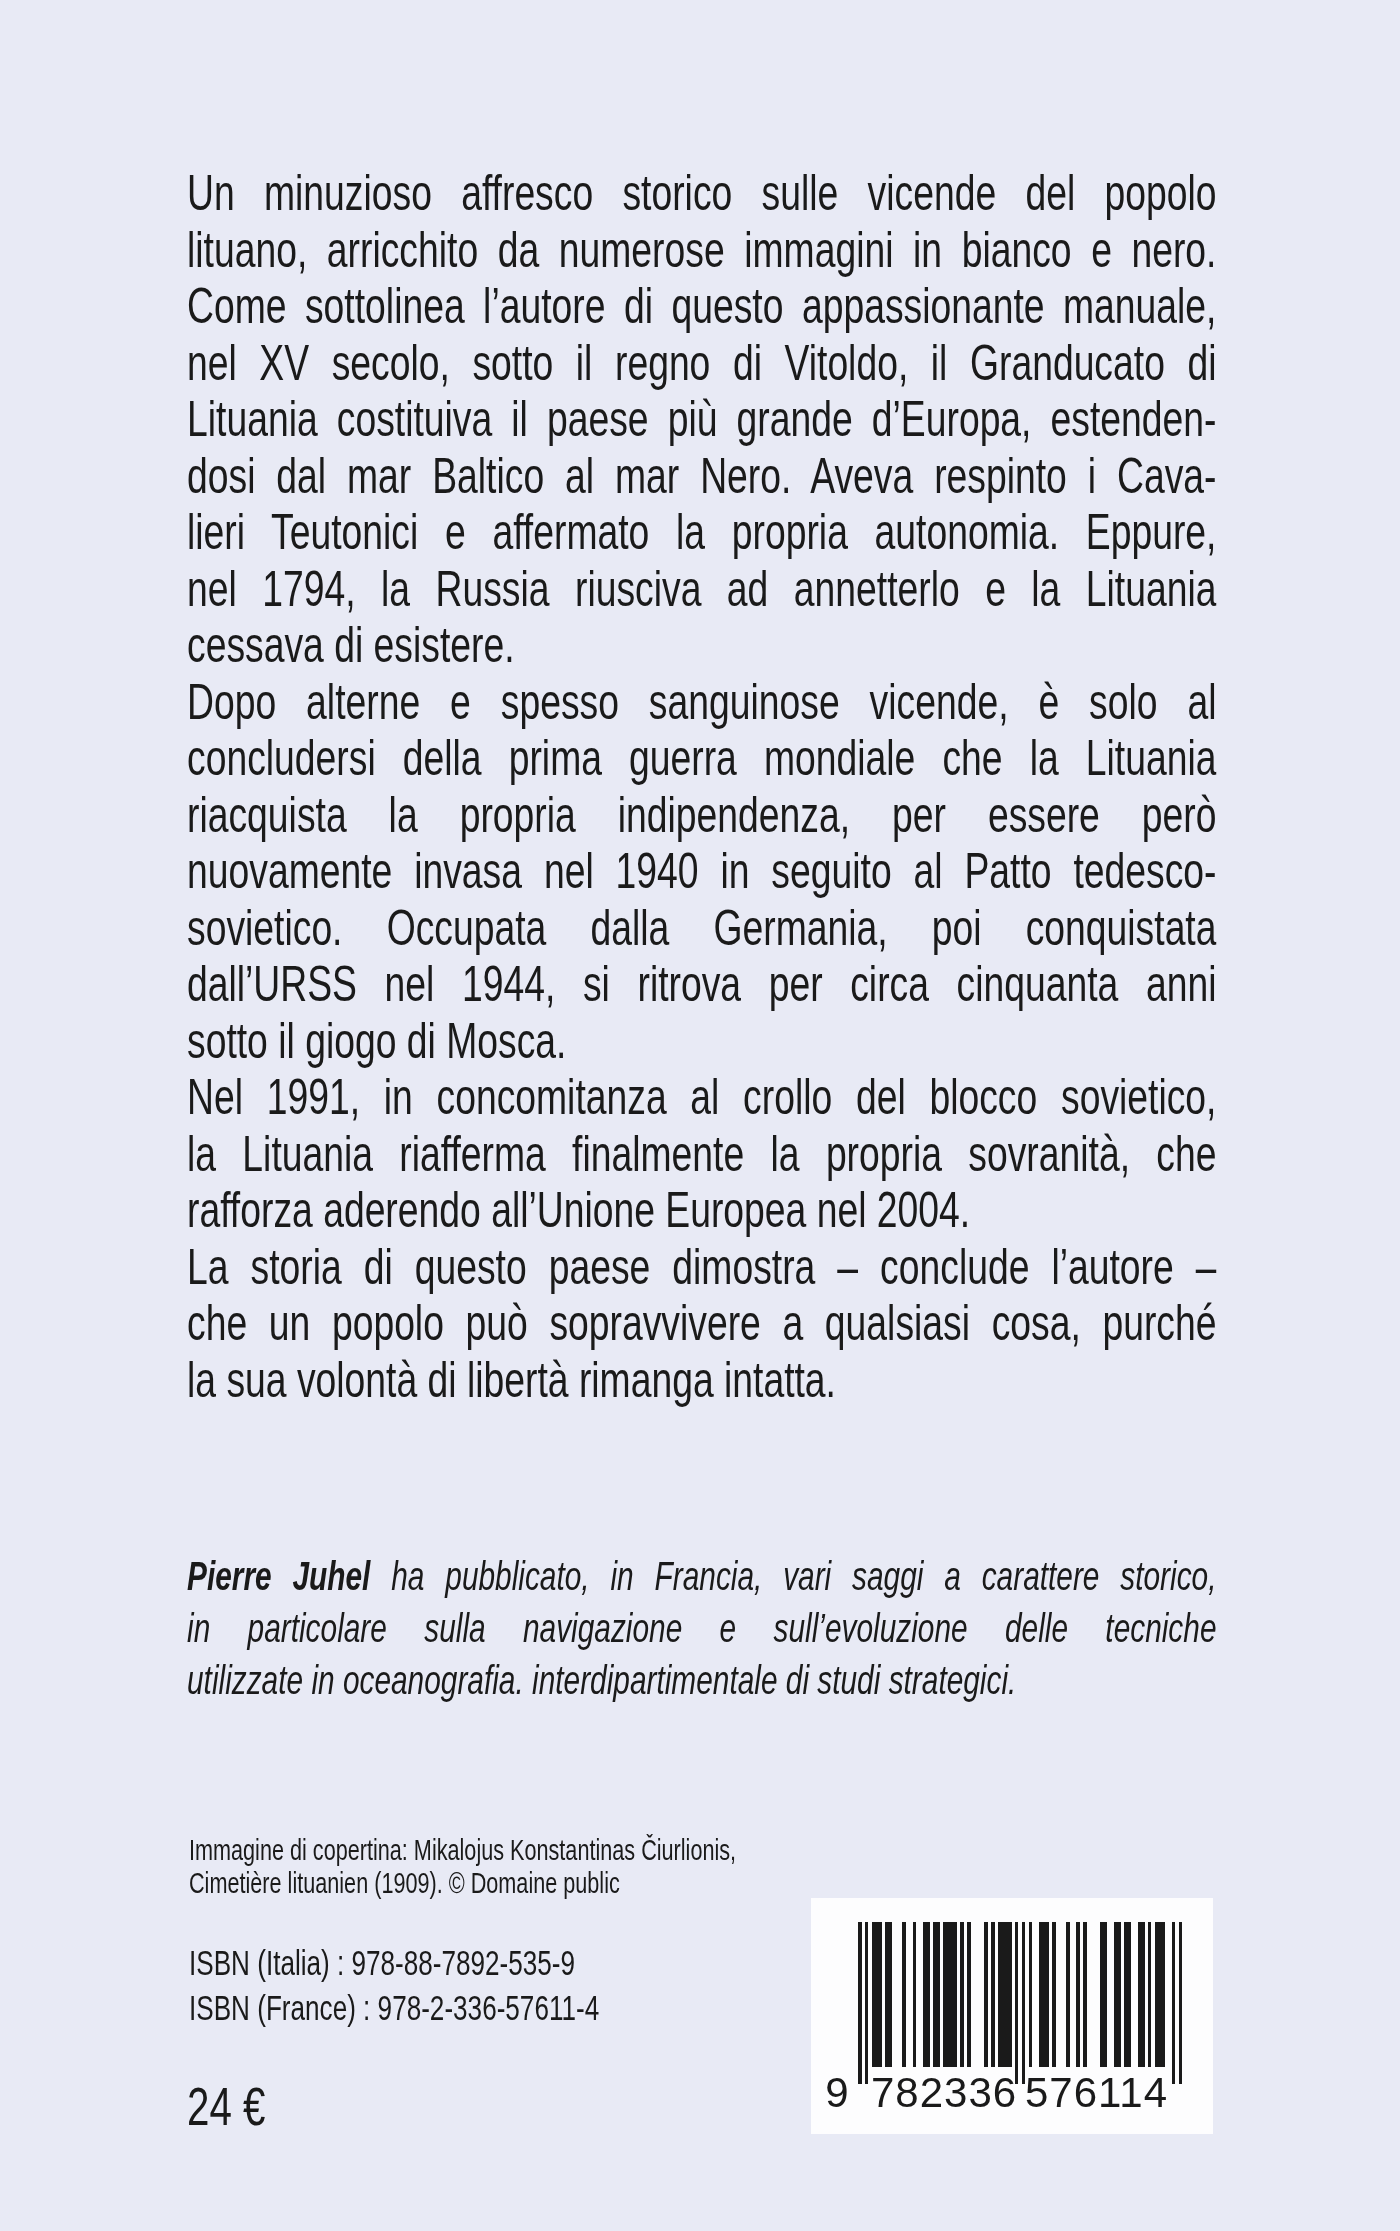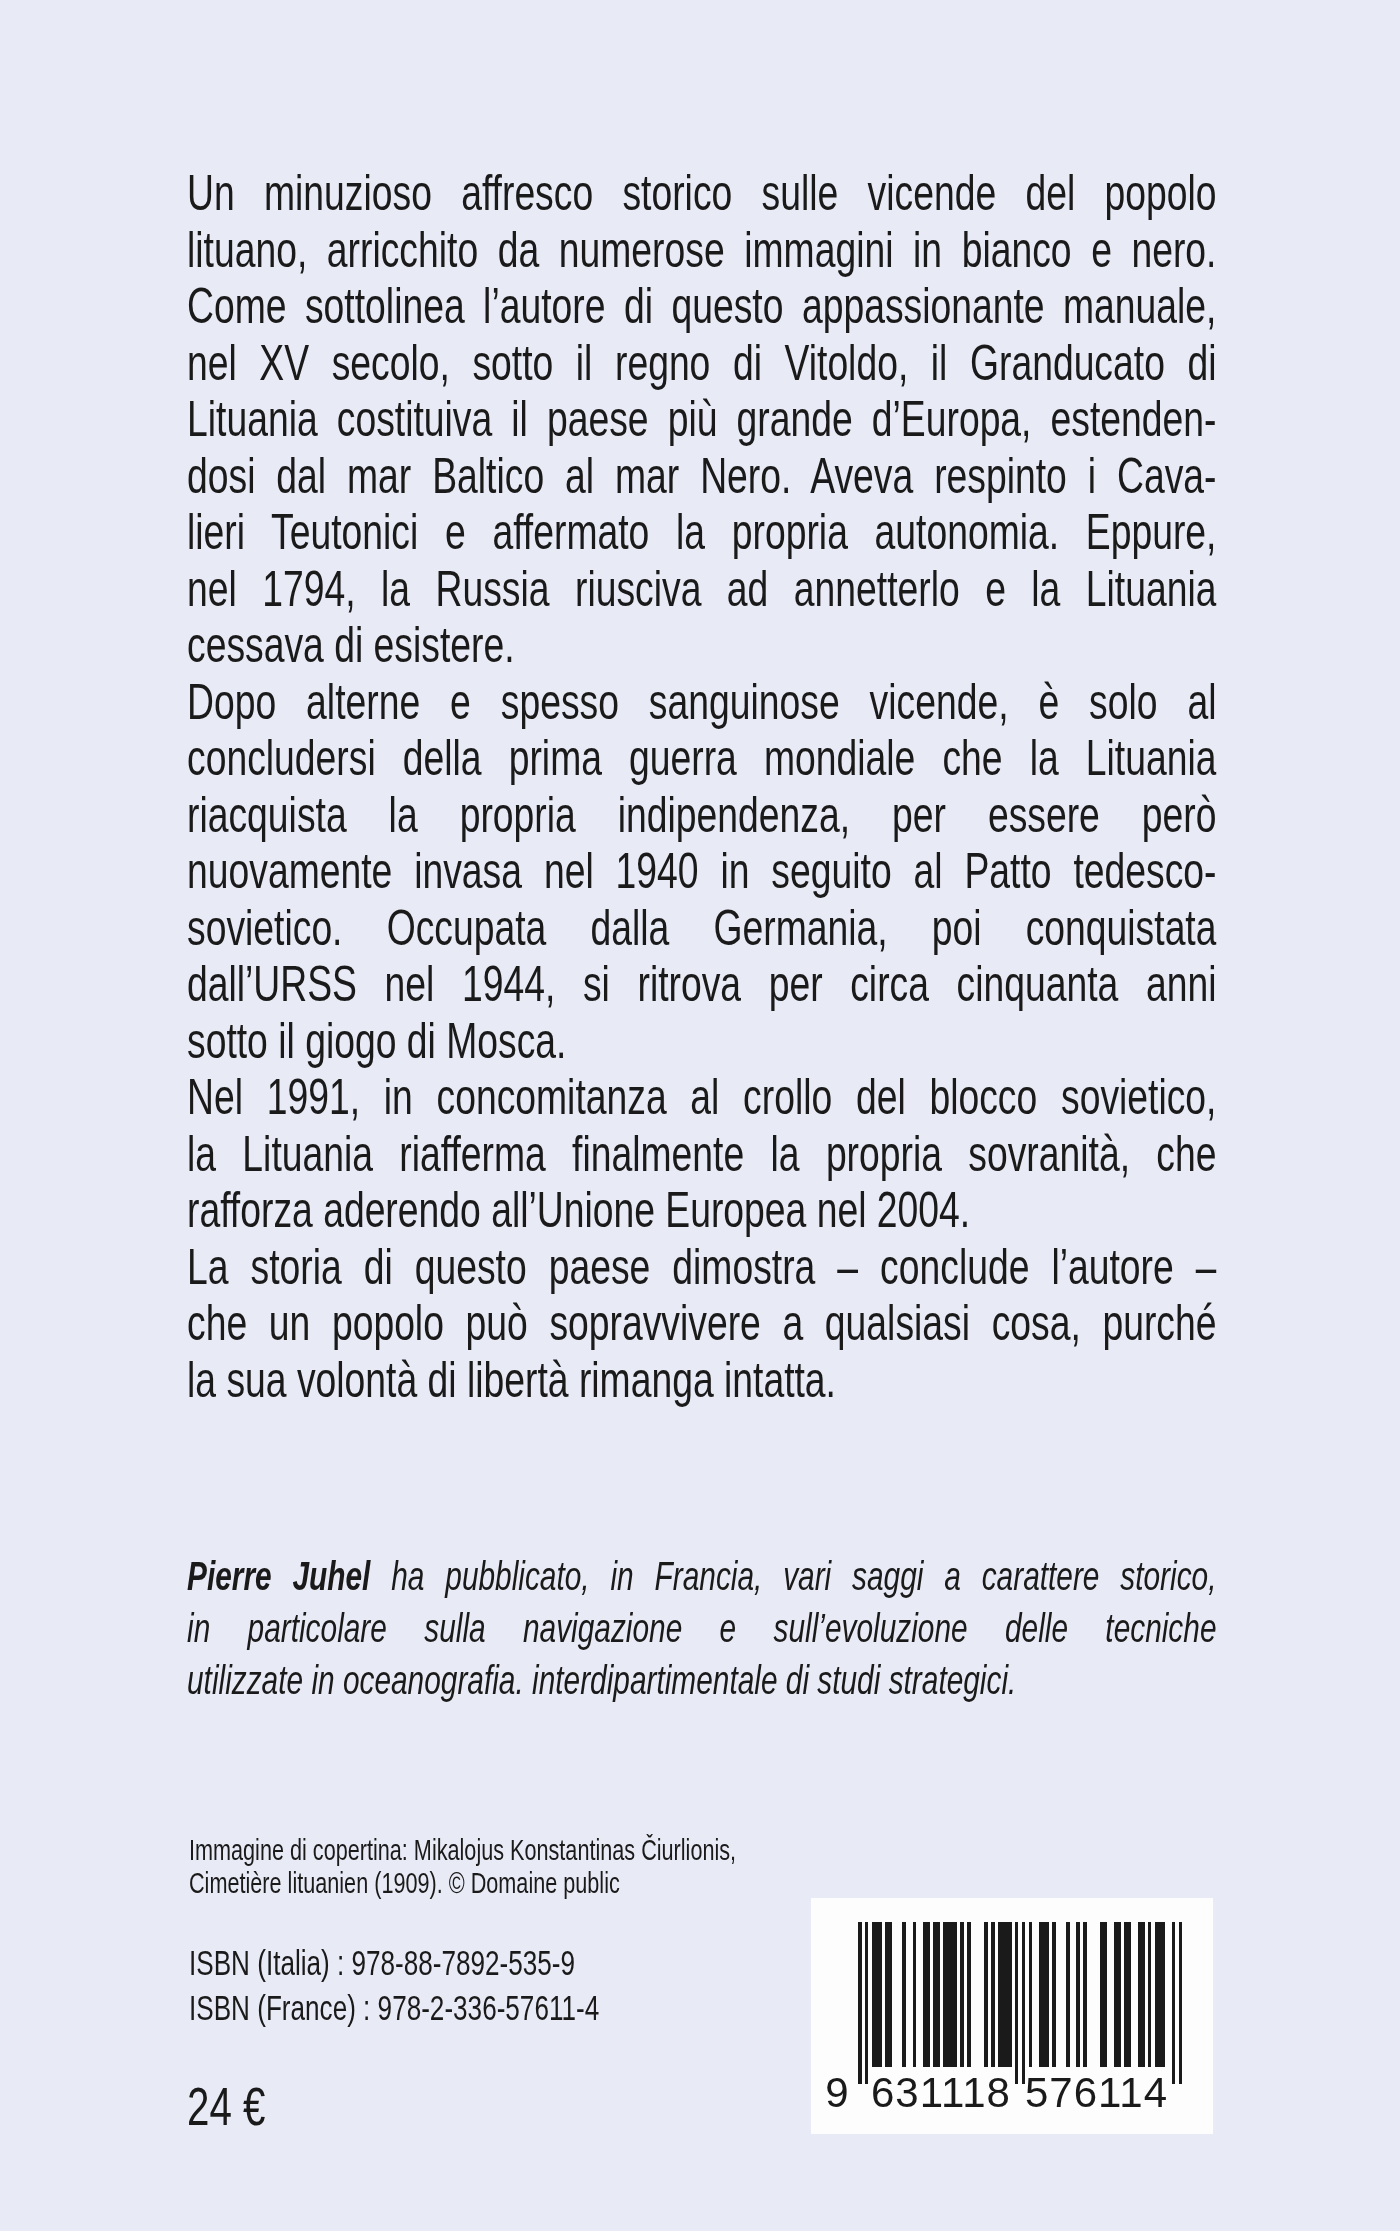--- a/index.html
+++ b/index.html
@@ -148,18 +148,18 @@
         <rect x="283.07" y="0" width="3.53" height="145" fill="#1a1a1a"></rect>
         <rect x="289.89" y="0" width="3.53" height="145" fill="#1a1a1a"></rect>
         <rect x="296.72" y="0" width="3.53" height="145" fill="#1a1a1a"></rect>
         <rect x="300.13" y="0" width="3.53" height="145" fill="#1a1a1a"></rect>
         <rect x="303.54" y="0" width="3.53" height="145" fill="#1a1a1a"></rect>
         <rect x="313.77" y="0" width="3.53" height="162" fill="#1a1a1a"></rect>
         <rect x="320.59" y="0" width="3.53" height="162" fill="#1a1a1a"></rect>
       </svg>
     <div class="bc-digits">
       <span class="bc-first">9</span>
-      <span class="bc-left">631118</span>
+      <span class="bc-left">782336</span>
       <span class="bc-right">576114</span>
     </div>
   </div>
 
 </div>
 
 </body></html>

